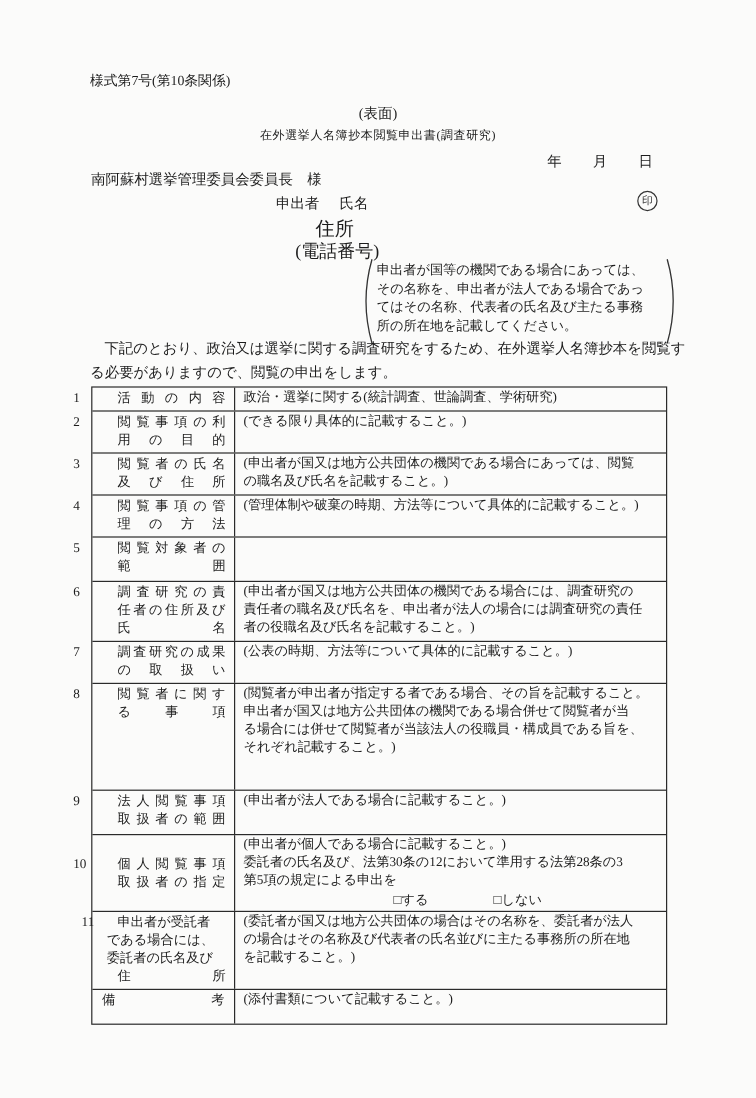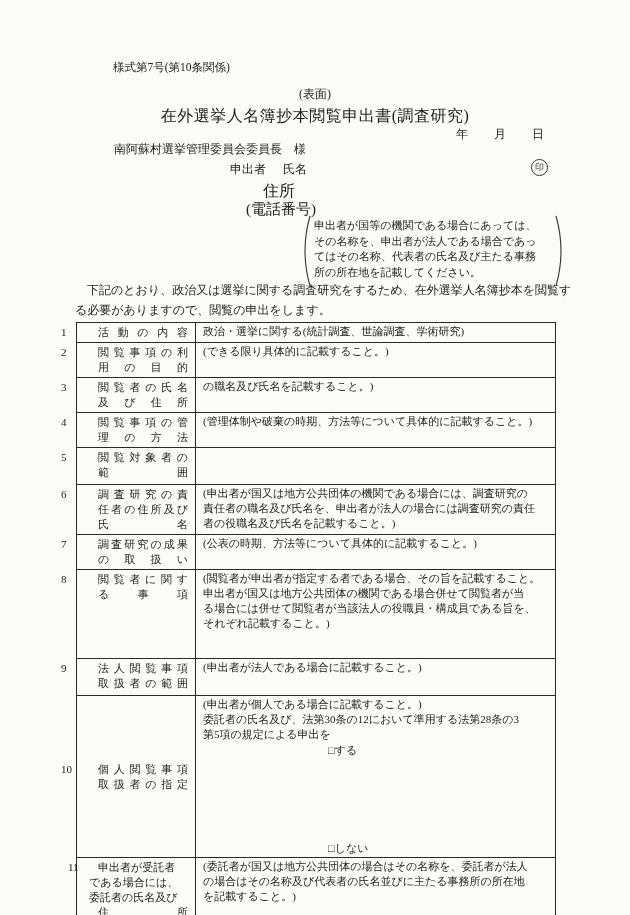--- a/index.html
+++ b/index.html
@@ -4,25 +4,25 @@
 <style>
   html,body { margin:0; padding:0; }
   body { background:#e8e8e8; }
   .page {
     position:relative; width:630px; height:915px; margin:0 auto;
     background:#fbfbfa; color:#1c1c1c;
     font-family:"Liberation Serif","DejaVu Serif",serif;
     overflow:hidden;
   }
   .abs { position:absolute; }
-  .nowrap { white-space:nowrap;margin-left:38px; }
+  .nowrap { white-space:nowrap; }
 
   .form-no   { left:75px; top:60px;  font-size:11.5px; }
   .omote     { left:0; right:0; top:86px;  text-align:center; font-size:12px; }
-  .doc-title { left:0; right:0; top:106px; text-align:center; font-size:16px; letter-spacing:0.5px; }
+  .doc-title { left:0; right:0; top:106px; text-align:center; font-size:10px; letter-spacing:0.5px; }
   .dateline  { right:86px; top:126px; font-size:12px; display:flex; gap:26px; }
   .addressee { left:76px; top:141px; font-size:12px; }
   .app-label  { left:230px; top:161px; font-size:12px; }
   .name-label { left:283px; top:161px; font-size:12px; }
   .addr-label { left:263px; top:181px; font-size:16px; }
   .phone-label{ left:246px; top:200px; font-size:15px; }
   .seal {
     left:531px; top:159px; width:15px; height:15px;
     border:1px solid #333; border-radius:50%;
     font-size:9px; line-height:15px; text-align:center; color:#333;
@@ -62,21 +62,21 @@
   .lcell.vmid { display:flex; flex-direction:column; justify-content:center; }
   .lline { position:relative; line-height:15px; }
   .lline.just  { display:flex; justify-content:space-between; padding:0 7px 0 21px; }
   .lline.plain { padding:0 3px 0 12px; white-space:nowrap; }
   .lline.numfirst { padding-left:21px; }
   .nonum .lline.just { padding:0 8px; }
   .rownum { position:absolute; left:-16px; top:0; width:16px; font-size:11px; }
   .lline.plain .rownum { left:-9px; }
   .ccell { flex:1; padding:1px 4px 1px 7px; box-sizing:border-box; }
   .cline { line-height:15px; white-space:nowrap; }
-  .cbline { display:flex; padding-left:125px; gap:82px; line-height:16px;flex-direction:column; }
+  .cbline { display:flex; padding-left:125px; gap:54px; line-height:16px; }
   .cbopt { white-space:nowrap; cursor:default; }
 </style>
 </head>
 <body>
 
 <div class="page">
 
   <div class="abs form-no nowrap">様式第7号(第10条関係)</div>
   <div class="abs omote">(表面)</div>
   <div class="abs doc-title">在外選挙人名簿抄本閲覧申出書(調査研究)</div>
@@ -165,20 +165,21 @@
             <span class="rownum">3</span>
           </div>
           <div class="lline just">
             <span>及</span>
             <span>び</span>
             <span>住</span>
             <span>所</span>
           </div>
         </div>
         <div class="ccell">
+          <div class="cline">(申出者が国又は地方公共団体の機関である場合にあっては、閲覧</div>
           <div class="cline">の職名及び氏名を記載すること。)</div>
         </div>
       </div>
       <div class="trow">
         <div class="lcell">
           <div class="lline just numfirst">
             <span>閲</span>
             <span>覧</span>
             <span>事</span>
             <span>項</span>

